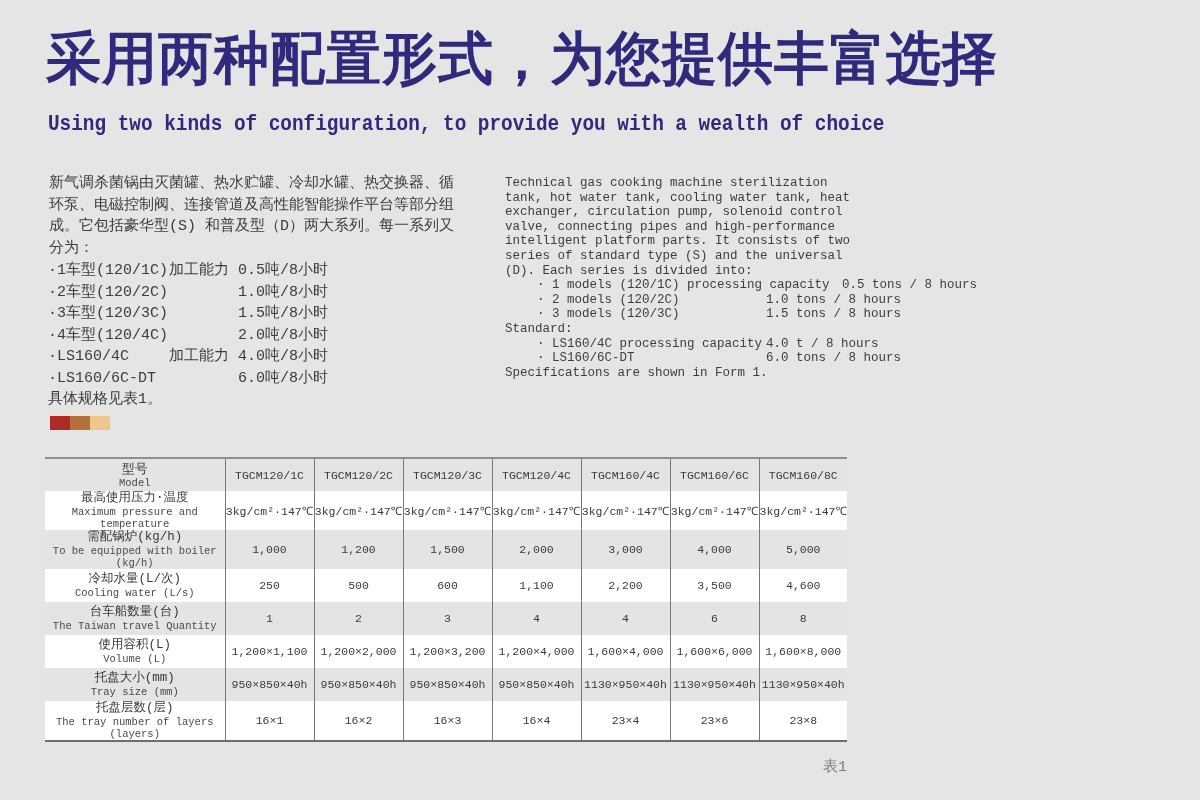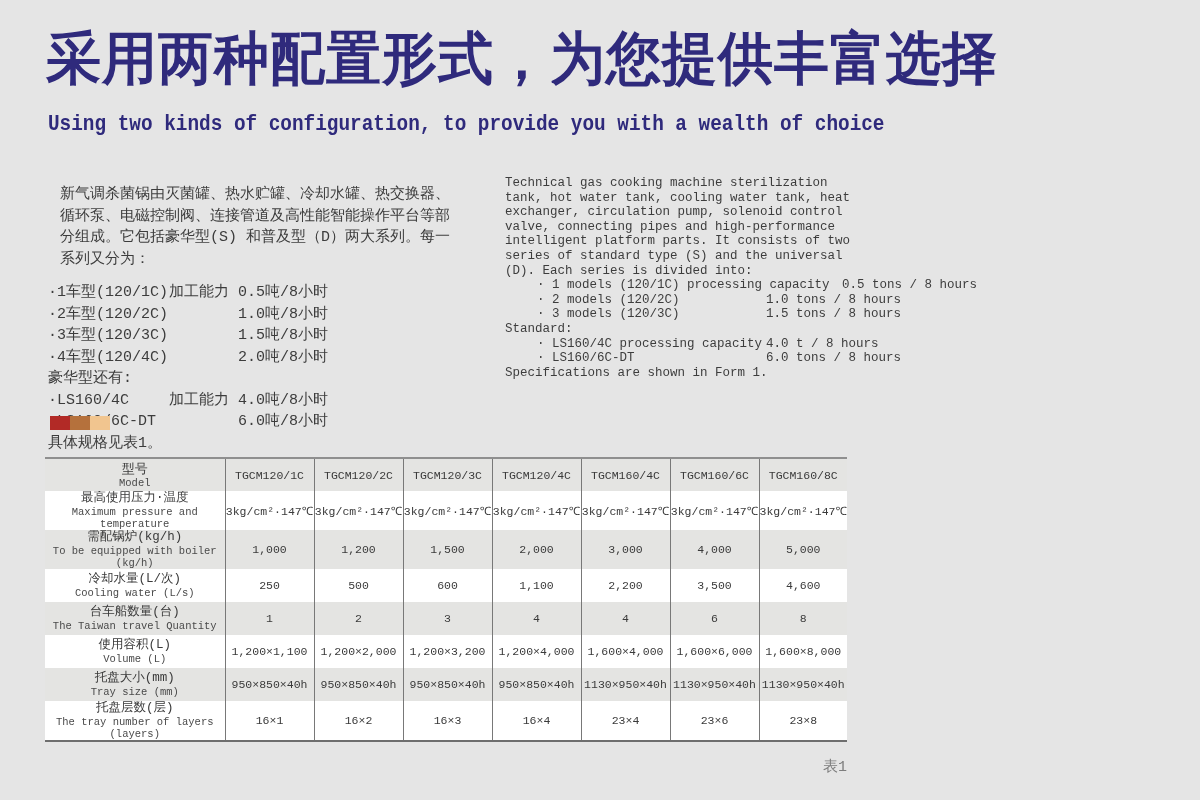--- a/index.html
+++ b/index.html
@@ -23,21 +23,21 @@
     position:absolute;left:48px;top:112px;
     font-size:22px;font-weight:700;color:#2f2a7c;
     transform:scaleX(0.88);transform-origin:left center;
     white-space:nowrap;
   }
   
   .col-cn{
     position:absolute;left:48px;top:172px;width:414px;
     font-size:15px;line-height:21.5px;color:#3c3c3c;
   }
-  .col-cn p{margin:12px;}
+  .col-cn p{margin:1px;}
   .cn-line{display:flex;width:280px;}
   .cn-line .m{flex:none;white-space:nowrap;}
   .cn-line .cap{margin-left:auto;white-space:nowrap;}
   .col-en{
     position:absolute;left:505px;top:176px;width:348px;
     font-size:12.5px;line-height:14.6px;color:#3d3d3d;
   }
   .col-en p{margin:0;}
   .en-line{position:relative;white-space:nowrap;margin-left:32px;}
   .en-line .val{position:absolute;left:229px;top:0;white-space:nowrap;}
@@ -87,21 +87,20 @@
       <span class="cap">1.0吨/8小时</span>
     </div>
     <div class="cn-line">
       <span class="m">·3车型(120/3C)</span>
       <span class="cap">1.5吨/8小时</span>
     </div>
     <div class="cn-line">
       <span class="m">·4车型(120/4C)</span>
       <span class="cap">2.0吨/8小时</span>
     </div>
-    <div>豪华型还有:</div>
     <div class="cn-line">
       <span class="m">·LS160/4C</span>
       <span class="cap">加工能力 4.0吨/8小时</span>
     </div>
     <div class="cn-line">
       <span class="m">·LS160/6C-DT</span>
       <span class="cap">6.0吨/8小时</span>
     </div>
     <div>具体规格见表1。</div>
   </div>

